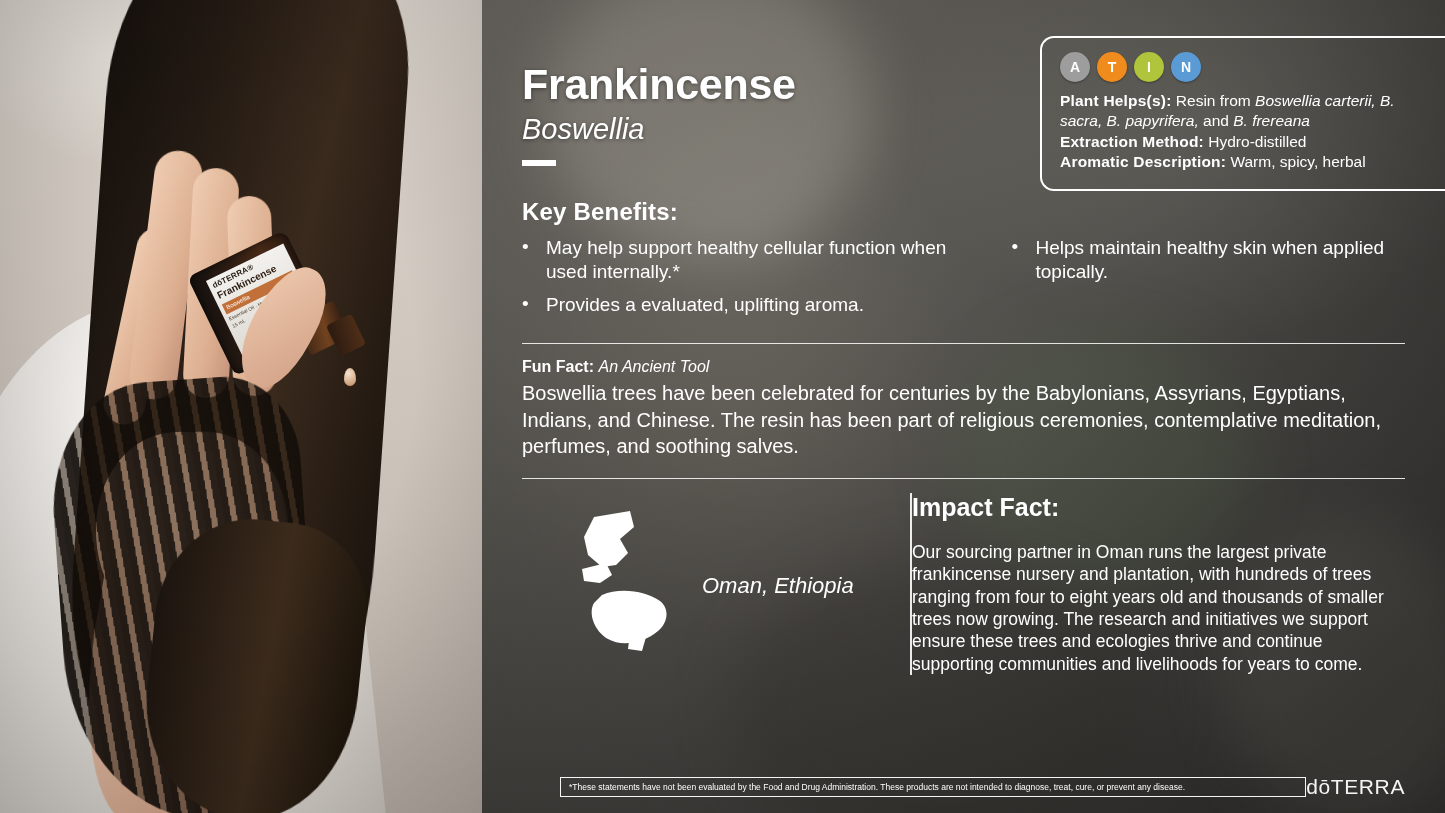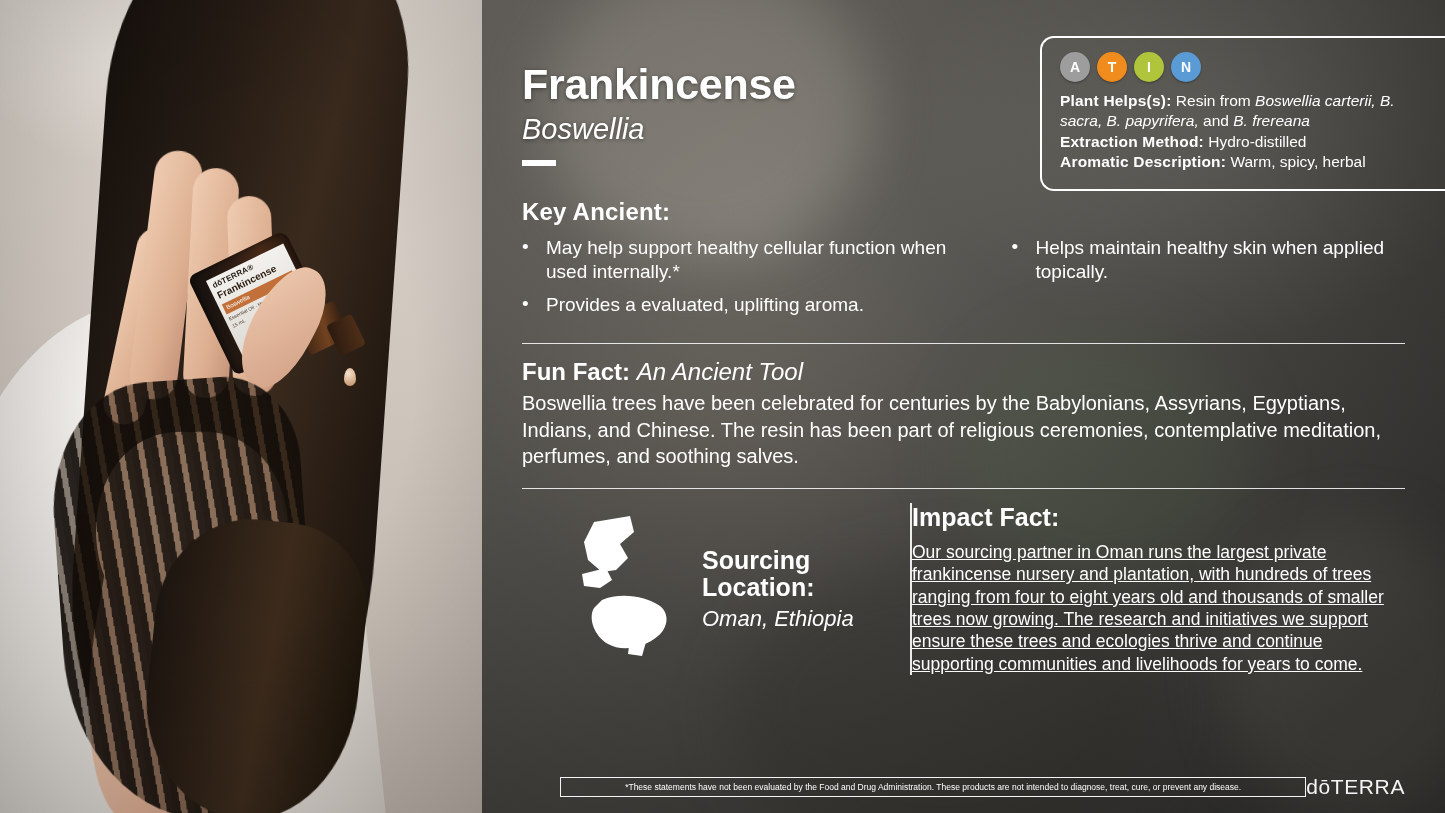--- a/index.html
+++ b/index.html
@@ -201,49 +201,49 @@
   .bullet-dot { font-size: 19px; line-height: 1.2; width: 10px; flex: none; }
   .bullet-text { font-size: 19px; line-height: 1.28; }
   .ben-col-2 { padding-left: 48px; }
 
   hr.divider {
     border: none; border-top: 1px solid rgba(255,255,255,0.85);
     margin: 18px 0 14px;
   }
 
   
-  .fun-head { font-size: 24px; font-weight: bold; }
+  .fun-head { font-size: 16px; font-weight: bold; }
   .fun-head i { font-style: italic; font-weight: normal; }
   .fun-body { font-size: 20px; line-height: 1.33; margin-top: 4px; }
 
   
   .bottom { display: flex; margin-top: 4px; }
   .sourcing {
     width: 390px; display: flex; align-items: center; gap: 18px;
     padding-left: 50px;
     border-right: 2px solid rgba(255,255,255,0.9);
   }
   .map-svg { flex: none; }
   .sourcing-text { padding-right: 18px; }
   .sourcing-label { font-size: 25px; font-weight: bold; line-height: 1.1; }
   .sourcing-value { font-size: 22px; font-style: italic; line-height: 1.15; margin-top: 4px; }
   .impact { flex: 1; }
   .impact-head { font-size: 25px; font-weight: bold; }
-  .impact-body { font-size: 17.5px; line-height: 1.28; margin-top: 9px; text-decoration: underline; }
+  .impact-body { font-size: 17.5px; line-height: 1.28; margin-top: 19px; }
 
   
   .footer {
     position: absolute; left: 0; right: 0; bottom: 14px; z-index: 5;
     display: flex; align-items: center; padding: 0 40px;
   }
   .disclaimer {
     border: 1px solid rgba(255,255,255,0.95);
     padding: 4px 8px;
     font-size: 8.5px; line-height: 1.2;
-    width: 768px; text-align: center;
+    width: 768px; 
     margin-left: 38px;
   }
   .logo {
     margin-left: auto; font-size: 21px; letter-spacing: .6px;
     font-weight: normal; opacity: .95; text-align: center;
   }
 </style>
 </head>
 <body>
 
@@ -302,21 +302,21 @@
       </div>
     </div>
 
     <div class="inner">
       <div class="title-block">
         <h1 class="product-name">Frankincense</h1>
         <div class="botanical">Boswellia</div>
         <div class="title-rule"></div>
       </div>
 
-      <div class="section-head">Key Ancient:</div>
+      <div class="section-head">Key Benefits:</div>
       <div class="benefits">
         <div class="ben-col">
           <div class="bullet-row">
             <span class="bullet-dot">•</span>
             <span class="bullet-text">May help support healthy cellular function when used internally.*</span>
           </div>
           <div class="bullet-row">
             <span class="bullet-dot">•</span>
             <span class="bullet-text">Provides a evaluated, uplifting aroma.</span>
           </div>
@@ -343,21 +343,20 @@
 
       <div class="bottom">
         <div class="sourcing">
           <svg class="map-svg" width="112" height="150" viewBox="0 0 112 150" aria-hidden="true">
             <path fill="#ffffff" d="M22 8 L58 2 L62 18 L48 30 L56 44 L44 56 L30 58 L16 46 L12 28 Z"></path>
             <path fill="#ffffff" d="M10 60 L34 54 L40 66 L28 74 L12 72 Z"></path>
             <path fill="#ffffff" d="M30 86 C48 78 74 82 88 92 C98 100 96 114 86 122 C72 134 50 138 36 130 C22 122 16 104 22 94 Z"></path>
             <path fill="#ffffff" d="M58 124 L74 128 L70 142 L56 140 Z"></path>
           </svg>
           <div class="sourcing-text">
-            <div class="sourcing-label">Sourcing Location:</div>
             <div class="sourcing-value">Oman, Ethiopia</div>
           </div>
         </div>
         <div class="impact">
           <div class="impact-head">Impact Fact:</div>
           <div class="impact-body">Our sourcing partner in Oman runs the largest private frankincense nursery and plantation, with hundreds of trees ranging from four to eight years old and thousands of smaller trees now growing. The research and initiatives we support ensure these trees and ecologies thrive and continue supporting communities and livelihoods for years to come.</div>
         </div>
       </div>
     </div>
 

